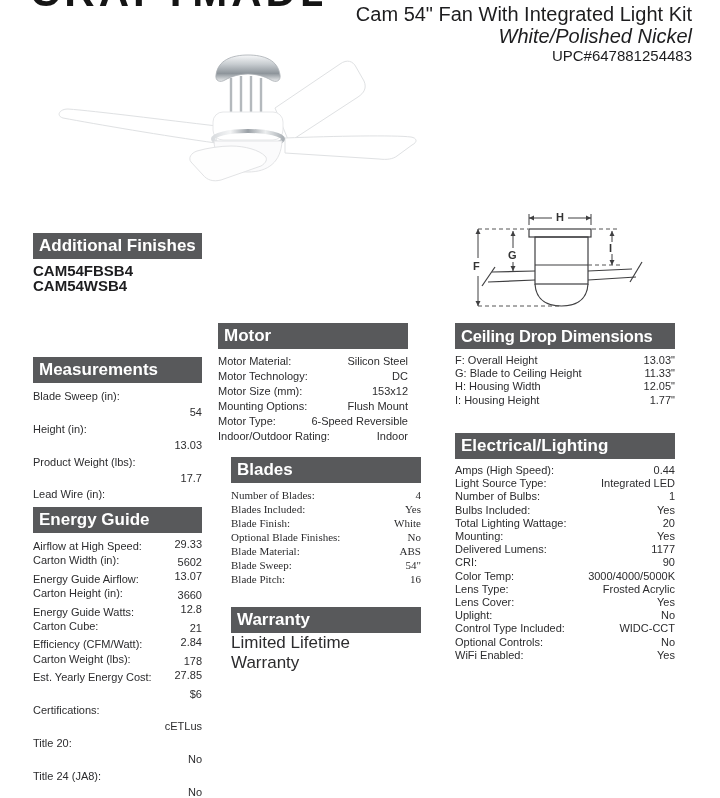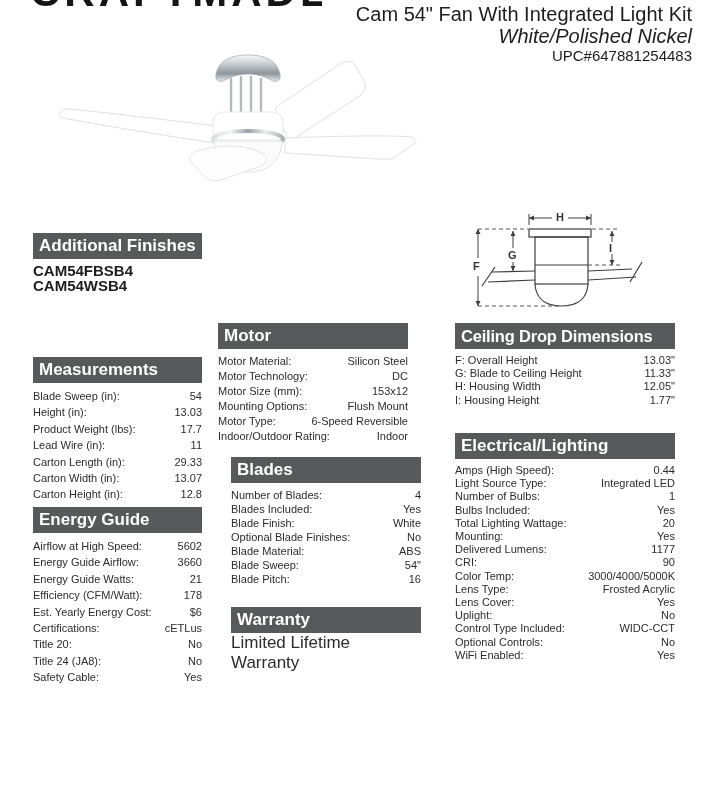--- a/index.html
+++ b/index.html
@@ -23,23 +23,23 @@
   .dimlabel{position:absolute;font-size:11px;font-weight:bold;color:#333;background:#fff;
             padding:0 2px;line-height:12px;}
 
   
   .sec{position:absolute;}
   .sec-header{background:#58595B;color:#FFFFFF;font-weight:bold;font-size:17px;height:26px;
               line-height:26px;padding-left:6px;box-sizing:border-box;white-space:nowrap;overflow:hidden;}
   .sec-header.tight{font-size:16.5px;letter-spacing:-0.2px;}
   .rows{margin-top:5px;}
   .row{display:flex;justify-content:space-between;font-size:11px;color:#2c2c2e;}
-  .lh16 .row{line-height:16.4px;}
+  .lh16 .row{line-height:16.4px;flex-direction:column;}
   .lh15 .row{line-height:15px;}
-  .lh14 .row{line-height:14px;}
+  .lh14 .row{line-height:14px;font-family:Liberation Serif, serif;}
   .lh13 .row{line-height:13.2px;}
   .lbl{text-align:left;white-space:nowrap;}
   .val{text-align:right;white-space:nowrap;padding-left:32px;}
   .models{margin-top:4px;}
   .model{font-size:15px;font-weight:bold;line-height:15px;color:#1d1d1f;}
   .wtext{margin-top:0;font-size:17px;color:#2c2c2e;}
 </style>
 </head>
 <body>
 

